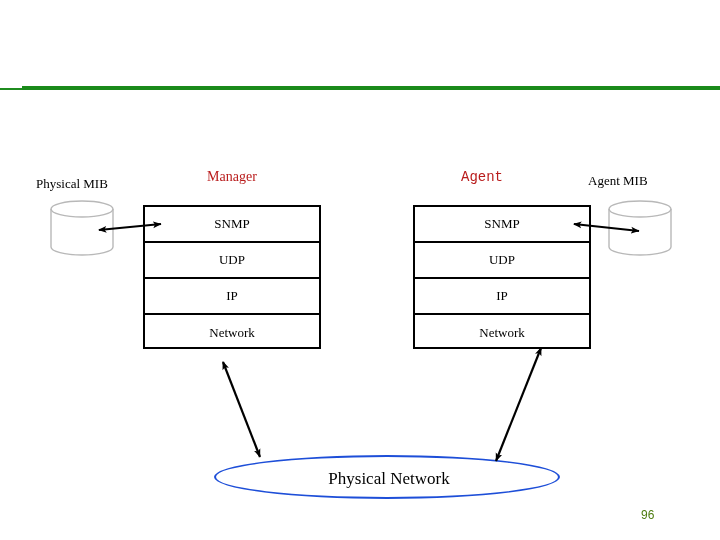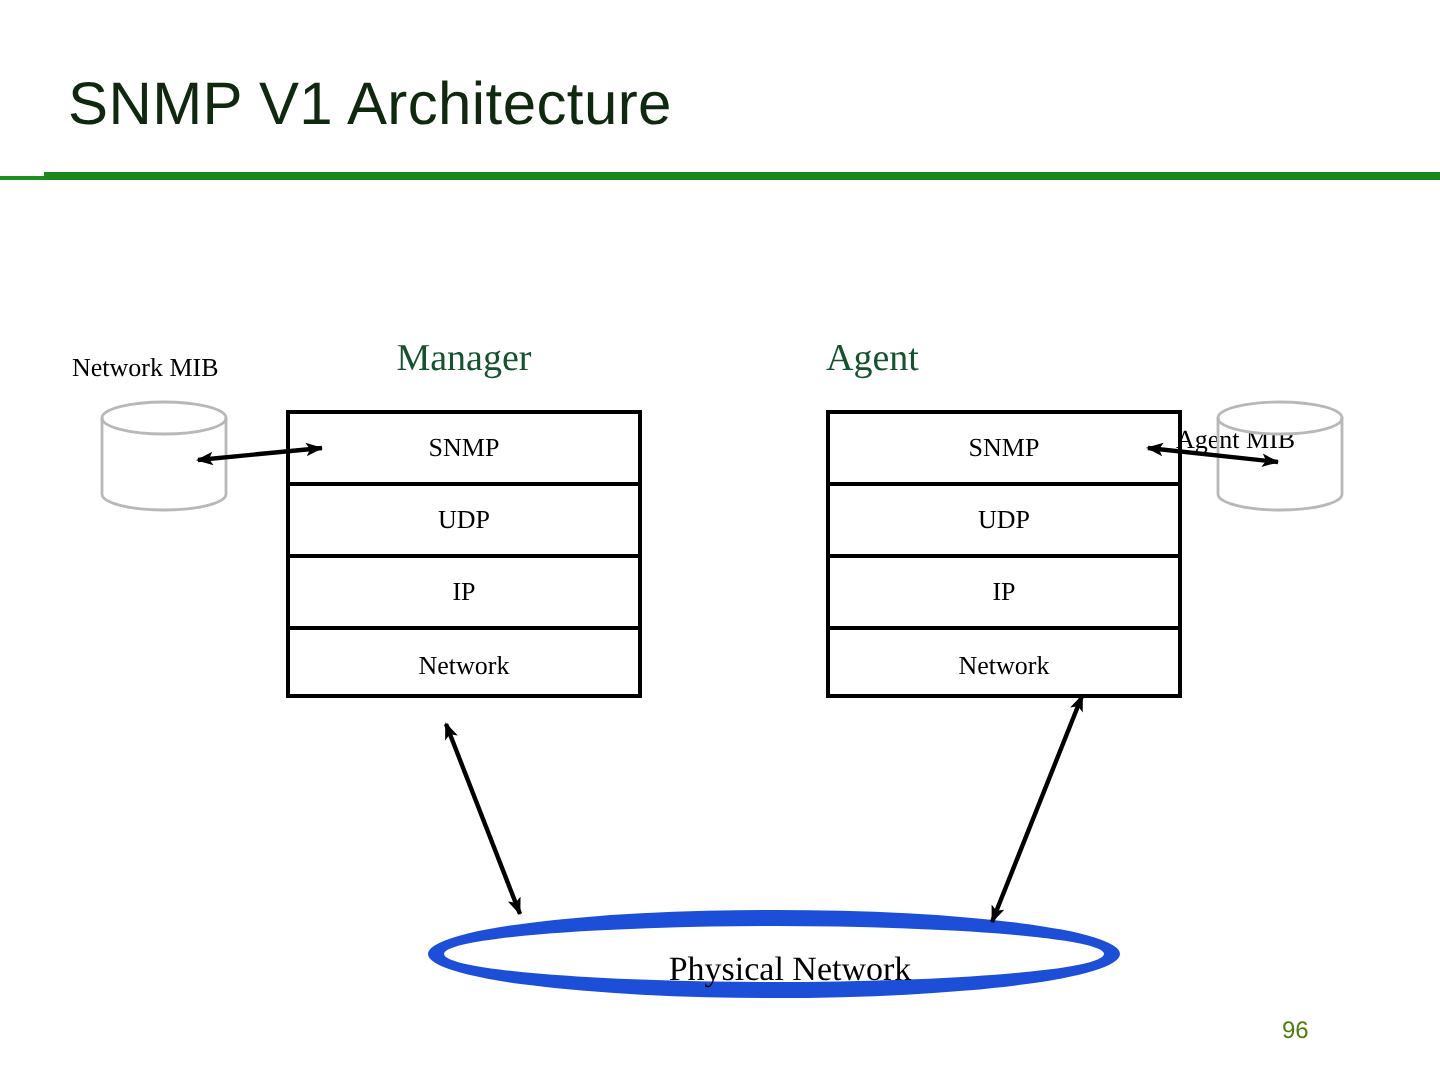--- a/index.html
+++ b/index.html
@@ -64,53 +64,53 @@
     color: #000000;
   }
   .stack-row:last-child { border-bottom: none; }
 
   #manager-stack { left: 143px; top: 205px; width: 178px; height: 144px; }
   #agent-stack   { left: 413px; top: 205px; width: 178px; height: 144px; }
 
   
   .node-caption {
     position: absolute;
-    font-size: 19px;
-    color: #14532d;
+    font-size: 14px;
+    color: #b91c1c;
     white-space: nowrap;
   }
   #manager-caption { left: 143px; top: 169px; width: 178px; text-align: center; }
-  #agent-caption   { left: 413px; top: 169px; width: 138px; text-align: left; }
+  #agent-caption   { left: 413px; top: 169px; width: 138px; text-align: center; font-family: Liberation Mono, monospace; }
 
   .mib-caption {
     position: absolute;
     font-size: 13px;
     color: #000000;
     white-space: nowrap;
   }
   #central-mib-caption { left: 36px; top: 176px; }
-  #agent-mib-caption   { left: 588px; top: 173px; margin-top: 39px; }
+  #agent-mib-caption   { left: 588px; top: 173px; }
 
   
   .cylinder {
     position: absolute;
     width: 66px;
     height: 56px;
   }
   #central-mib-cyl { left: 49px; top: 200px; }
   #agent-mib-cyl   { left: 607px; top: 200px; }
 
   
   #physical-network {
     position: absolute;
     left: 214px;
     top: 455px;
     width: 346px;
     height: 44px;
-    border: 8px solid #1d4ed8;
+    border: 2px solid #1d4ed8;
     border-radius: 50%;
     box-sizing: border-box;
     background: #ffffff;
   }
   #physical-network-label {
     position: absolute;
     left: 0;
     top: 0;
     width: 346px;
     height: 44px;
@@ -140,25 +140,24 @@
     font-family: "Liberation Sans", "DejaVu Sans", sans-serif;
     font-size: 12px;
     color: #4d7c0f;
   }
 </style>
 </head>
 <body>
 
 <div id="slide">
 
-  <div class="slide-title">SNMP V1 Architecture</div>
   <div class="title-rule-thin"></div>
   <div class="title-rule"></div>
 
-  <div class="mib-caption" id="central-mib-caption">Network MIB</div>
+  <div class="mib-caption" id="central-mib-caption">Physical MIB</div>
 
   <svg class="cylinder" id="central-mib-cyl" viewBox="0 0 66 56" xmlns="http://www.w3.org/2000/svg">
     <ellipse cx="33" cy="9" rx="31" ry="8" fill="#ffffff" stroke="#b8b8b8" stroke-width="1.4"></ellipse>
     <path d="M2 9 L2 47" fill="none" stroke="#b8b8b8" stroke-width="1.4"></path>
     <path d="M64 9 L64 47" fill="none" stroke="#b8b8b8" stroke-width="1.4"></path>
     <path d="M2 47 A31 8 0 0 0 64 47" fill="none" stroke="#b8b8b8" stroke-width="1.4"></path>
   </svg>
 
   <div class="node-caption" id="manager-caption">Manager</div>
 

